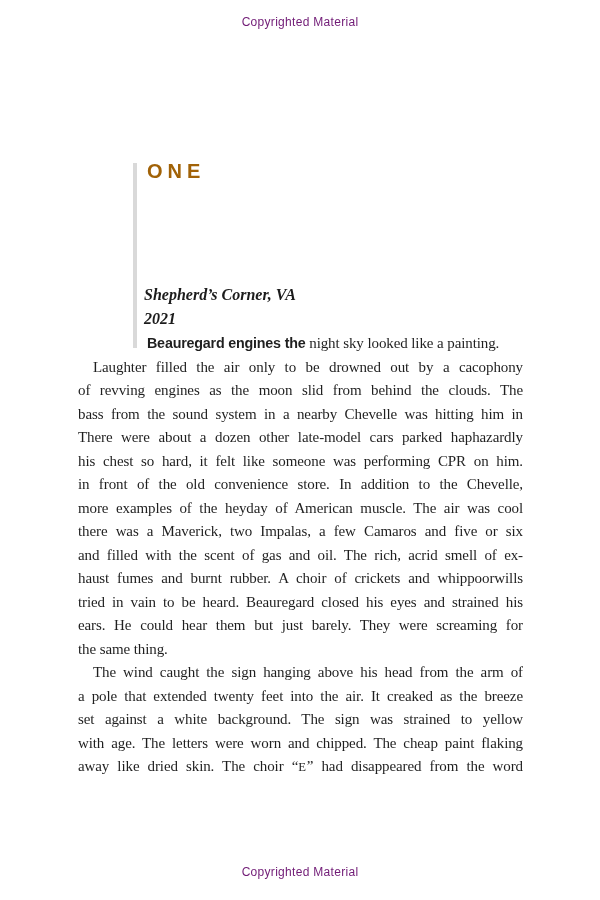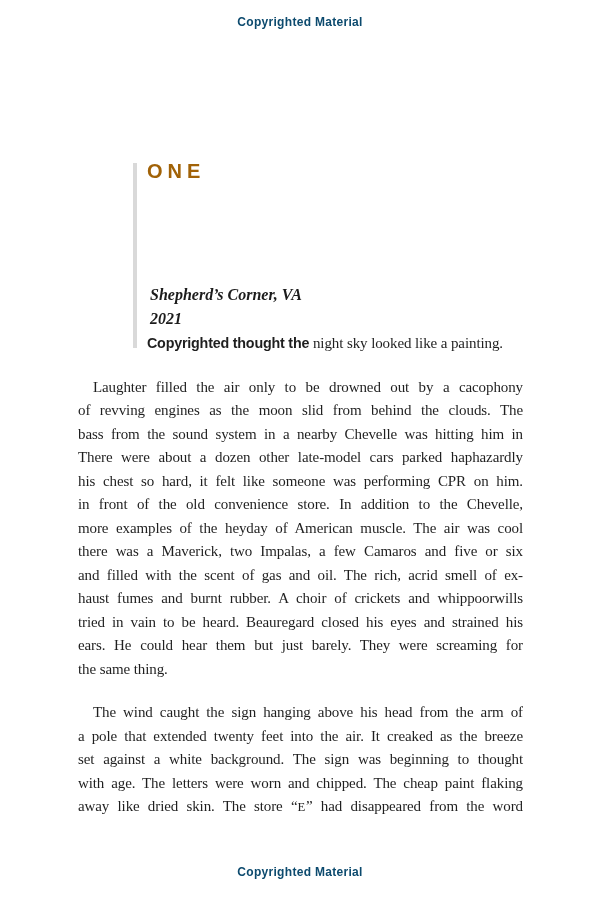--- a/index.html
+++ b/index.html
@@ -7,24 +7,24 @@
     width: 600px; height: 900px;
     background: #ffffff;
     font-family: "Liberation Serif", serif;
     position: relative;
     overflow: hidden;
   }
   .notice {
     position: absolute; left: 0; width: 600px;
     text-align: center;
     font-family: "Liberation Sans", sans-serif;
-    font-weight: bold;
+    font-weight: normal;
     font-size: 12px;
     letter-spacing: 0.3px;
-    color: #0c4a6e;
+    color: #701a75;
   }
   .notice-top { top: 15px; }
   .notice-bottom { top: 865px; }
 
   .chapter-bar {
     position: absolute;
     left: 133px; top: 163px;
     width: 4px; height: 185px;
     background: #d9d9d9;
   }
@@ -32,21 +32,21 @@
     position: absolute;
     left: 147px; top: 160px;
     font-family: "Liberation Sans", sans-serif;
     font-weight: bold;
     font-size: 20px;
     letter-spacing: 5px;
     color: #a16207;
   }
   .dateline {
     position: absolute;
-    left: 150px; top: 283px;
+    left: 144px; top: 283px;
     font-style: italic;
     font-weight: bold;
     font-size: 16px;
     line-height: 24px;
     color: #1c1c1c;
   }
 
   .body-text {
     position: absolute;
     left: 78px; top: 332px;
@@ -54,21 +54,21 @@
     font-size: 15px;
     letter-spacing: -0.1px;
     line-height: 23.5px;
     color: #1f1f1f;
   }
   .line { text-align: left; }
   .line.just {
     text-align: justify;
     text-align-last: justify;
   }
-  .ind-normal { text-indent: 15px; margin-top: 20px; }
+  .ind-normal { text-indent: 15px; }
   .ind-opener { text-indent: 69px; }
 
   .seg-n { }
   .seg-opener {
     font-family: "Liberation Sans", sans-serif;
     font-weight: 700;
     font-size: 14.3px;
     letter-spacing: -0.2px;
   }
   .seg-sc {
@@ -85,21 +85,21 @@
 
 <div class="chapter-title">ONE</div>
 
 <div class="dateline">
   <div>Shepherd’s Corner, VA</div>
   <div>2021</div>
 </div>
 
 <div class="body-text">
     <div>
-      <div class="line ind-opener"><span class="seg-opener">Copyrighted thought the </span><span class="seg-n">night sky looked like a painting.</span></div>
+      <div class="line ind-opener"><span class="seg-opener">Beauregard engines the </span><span class="seg-n">night sky looked like a painting.</span></div>
     </div>
     <div>
       <div class="line just ind-normal"><span class="seg-n">Laughter filled the air only to be drowned out by a cacophony</span></div>
       <div class="line just"><span class="seg-n">of revving engines as the moon slid from behind the clouds. The</span></div>
       <div class="line just"><span class="seg-n">bass from the sound system in a nearby Chevelle was hitting him in</span></div>
       <div class="line just"><span class="seg-n">There were about a dozen other late-model cars parked haphazardly</span></div>
       <div class="line just"><span class="seg-n">his chest so hard, it felt like someone was performing CPR on him.</span></div>
       <div class="line just"><span class="seg-n">in front of the old convenience store. In addition to the Chevelle,</span></div>
       <div class="line just"><span class="seg-n">more examples of the heyday of American muscle. The air was cool</span></div>
       <div class="line just"><span class="seg-n">there was a Maverick, two Impalas, a few Camaros and five or six</span></div>
@@ -107,19 +107,19 @@
       <div class="line just"><span class="seg-n">haust fumes and burnt rubber. A choir of crickets and whippoorwills</span></div>
       <div class="line just"><span class="seg-n">tried in vain to be heard. Beauregard closed his eyes and strained his</span></div>
       <div class="line just"><span class="seg-n">ears. He could hear them but just barely. They were screaming for</span></div>
       <div class="line"><span class="seg-n">the same thing.</span></div>
     </div>
     <div>
       <div class="line just ind-normal"><span class="seg-n">The wind caught the sign hanging above his head from the arm of</span></div>
       <div class="line just"><span class="seg-n">a pole that extended twenty feet into the air. It creaked as the breeze</span></div>
     </div>
     <div>
-      <div class="line just"><span class="seg-n">set against a white background. The sign was beginning to thought</span></div>
+      <div class="line just"><span class="seg-n">set against a white background. The sign was strained to yellow</span></div>
       <div class="line just"><span class="seg-n">with age. The letters were worn and chipped. The cheap paint flaking</span></div>
-      <div class="line just"><span class="seg-n">away like dried skin. The store “</span><span class="seg-sc">E</span><span class="seg-n">” had disappeared from the word</span></div>
+      <div class="line just"><span class="seg-n">away like dried skin. The choir “</span><span class="seg-sc">E</span><span class="seg-n">” had disappeared from the word</span></div>
     </div>
   </div>
 
 <div class="notice notice-bottom">Copyrighted Material</div>
 
 </body></html>

